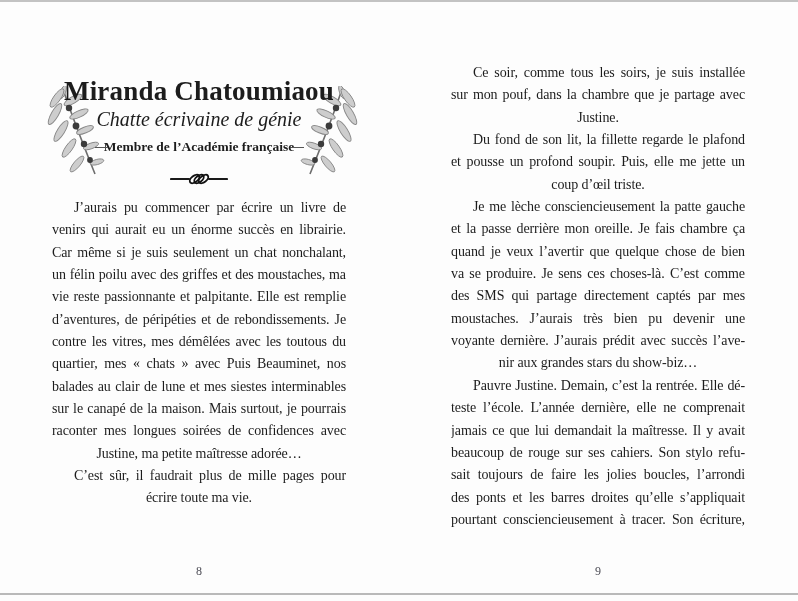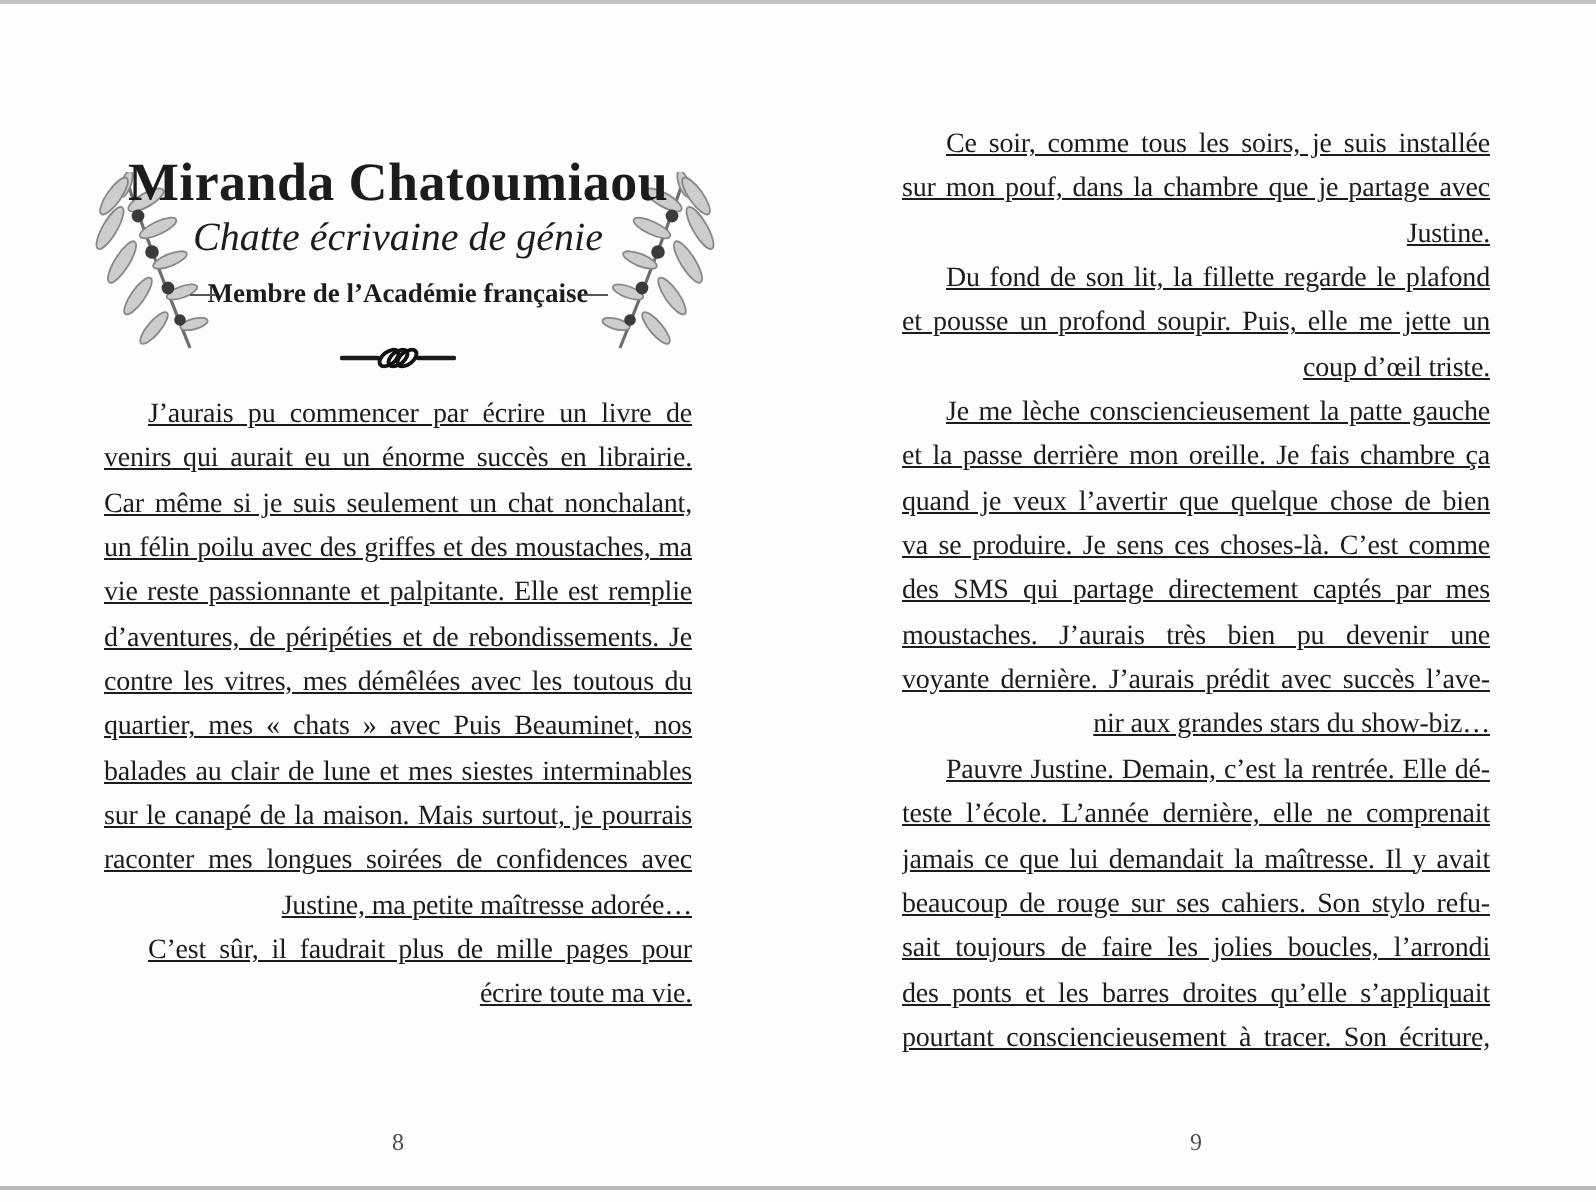--- a/index.html
+++ b/index.html
@@ -27,29 +27,29 @@
   .dash { position:absolute; top:147px; width:13px; height:1.4px; background:#555; }
   .dash-l { left:95px; }
   .dash-r { left:291px; }
 
   .branch { position:absolute; top:86px; width:72px; height:95px; }
   .branch.bl { left:33px; }
   .branch.br { left:300px; transform:scaleX(-1); }
   .divider { position:absolute; top:171px; left:170px; width:58px; height:16px; }
 
   
-  .bodytext { position:absolute; left:52px; width:294px;text-decoration:underline; }
+  .bodytext { position:absolute; left:52px; width:294px; }
   #page-left  .bodytext { top:197px; }
   #page-right .bodytext { top:62px; }
   .line {
     font-size:14px;
     line-height:22.35px;
     height:22.35px;
     letter-spacing:-0.1px;
-    text-align:right;
+    text-align:center;
     overflow:hidden;
   }
   .line.j { text-align:justify; text-align-last:justify; }
   .line.i { text-indent:22px; }
 
   .pagenum {
     position:absolute; top:564px; left:52px; width:294px;
     text-align:center; font-size:12px; color:#4c4c55;
   }
 </style>

